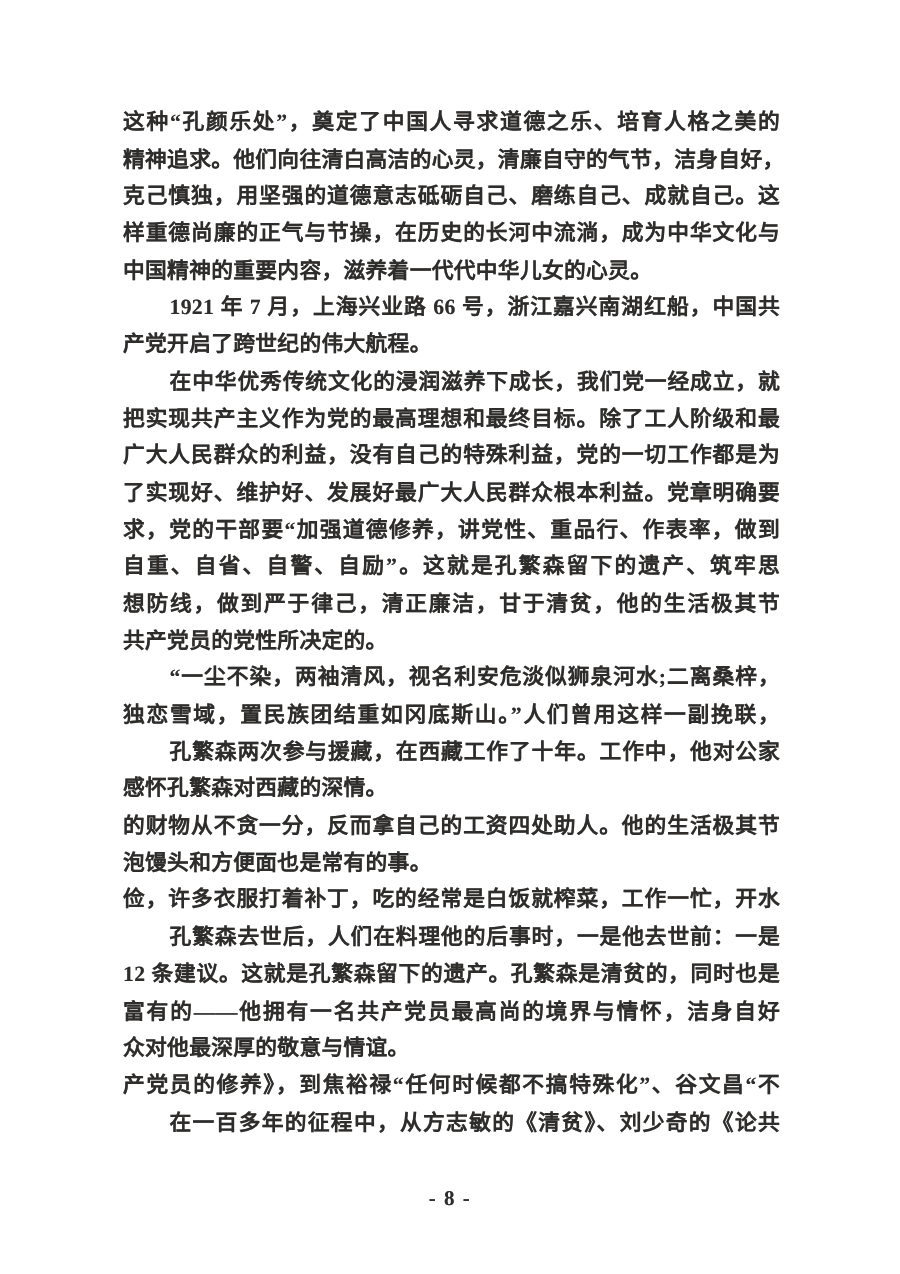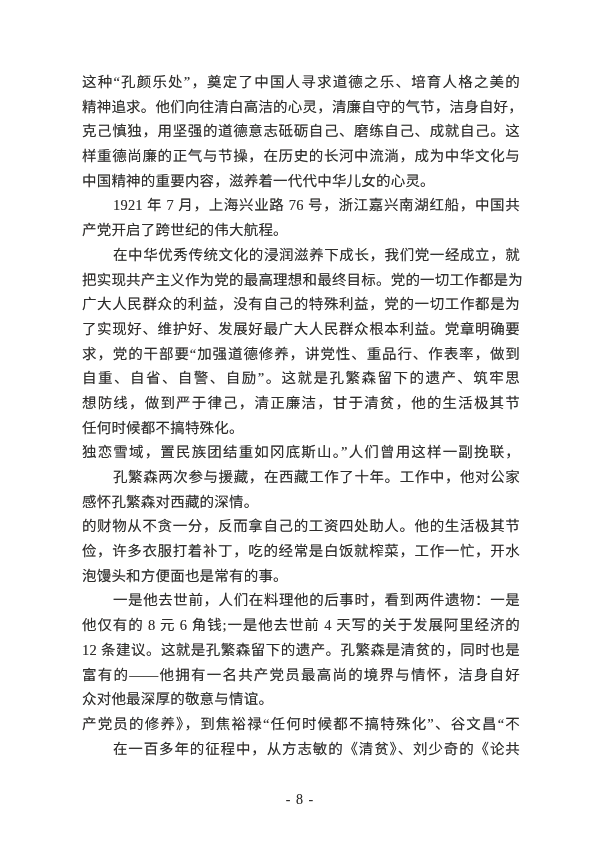--- a/index.html
+++ b/index.html
@@ -12,20 +12,21 @@
     width: 600px;
     height: 849px;
     font-family: "Liberation Serif", "DejaVu Serif", serif;
     color: #2e2d2b;
     overflow: hidden;
   }
   .page {
     position: absolute;
     inset: 0;
     background: #ffffff;
+    font-weight: bold;
   }
   .content {
     position: absolute;
     left: 82px;
     top: 70px;
     width: 438px;
     font-size: 14.5px;
     text-shadow: 0 0 0.4px rgba(40,40,40,0.45);
   }
   .line {
@@ -58,38 +59,38 @@
 </head>
 <body>
 
 <div class="page">
   <div class="content" id="content">
       <div class="line">这种“孔颜乐处”，奠定了中国人寻求道德之乐、培育人格之美的</div>
       <div class="line">精神追求。他们向往清白高洁的心灵，清廉自守的气节，洁身自好，</div>
       <div class="line">克己慎独，用坚强的道德意志砥砺自己、磨练自己、成就自己。这</div>
       <div class="line">样重德尚廉的正气与节操，在历史的长河中流淌，成为中华文化与</div>
       <div class="line noj">中国精神的重要内容，滋养着一代代中华儿女的心灵。</div>
-      <div class="line indent">1921 年 7 月，上海兴业路 76 号，浙江嘉兴南湖红船，中国共</div>
+      <div class="line indent">1921 年 7 月，上海兴业路 66 号，浙江嘉兴南湖红船，中国共</div>
       <div class="line noj">产党开启了跨世纪的伟大航程。</div>
       <div class="line indent">在中华优秀传统文化的浸润滋养下成长，我们党一经成立，就</div>
-      <div class="line">把实现共产主义作为党的最高理想和最终目标。党的一切工作都是为</div>
+      <div class="line">把实现共产主义作为党的最高理想和最终目标。除了工人阶级和最</div>
       <div class="line">广大人民群众的利益，没有自己的特殊利益，党的一切工作都是为</div>
       <div class="line">了实现好、维护好、发展好最广大人民群众根本利益。党章明确要</div>
       <div class="line">求，党的干部要“加强道德修养，讲党性、重品行、作表率，做到</div>
       <div class="line">自重、自省、自警、自励”。这就是孔繁森留下的遗产、筑牢思</div>
       <div class="line">想防线，做到严于律己，清正廉洁，甘于清贫，他的生活极其节</div>
-      <div class="line noj">任何时候都不搞特殊化。</div>
+      <div class="line noj">共产党员的党性所决定的。</div>
+      <div class="line indent">“一尘不染，两袖清风，视名利安危淡似狮泉河水;二离桑梓，</div>
       <div class="line">独恋雪域，置民族团结重如冈底斯山。”人们曾用这样一副挽联，</div>
       <div class="line indent">孔繁森两次参与援藏，在西藏工作了十年。工作中，他对公家</div>
       <div class="line noj">感怀孔繁森对西藏的深情。</div>
       <div class="line">的财物从不贪一分，反而拿自己的工资四处助人。他的生活极其节</div>
+      <div class="line noj">泡馒头和方便面也是常有的事。</div>
       <div class="line">俭，许多衣服打着补丁，吃的经常是白饭就榨菜，工作一忙，开水</div>
-      <div class="line noj">泡馒头和方便面也是常有的事。</div>
-      <div class="line indent">一是他去世前，人们在料理他的后事时，看到两件遗物：一是</div>
-      <div class="line">他仅有的 8 元 6 角钱;一是他去世前 4 天写的关于发展阿里经济的</div>
+      <div class="line indent">孔繁森去世后，人们在料理他的后事时，一是他去世前：一是</div>
       <div class="line">12 条建议。这就是孔繁森留下的遗产。孔繁森是清贫的，同时也是</div>
       <div class="line">富有的——他拥有一名共产党员最高尚的境界与情怀，洁身自好</div>
       <div class="line noj">众对他最深厚的敬意与情谊。</div>
       <div class="line">产党员的修养》，到焦裕禄“任何时候都不搞特殊化”、谷文昌“不</div>
       <div class="line indent">在一百多年的征程中，从方志敏的《清贫》、刘少奇的《论共</div>
     </div>
   <div class="footer">- 8 -</div>
 </div>
 
 </body></html>

